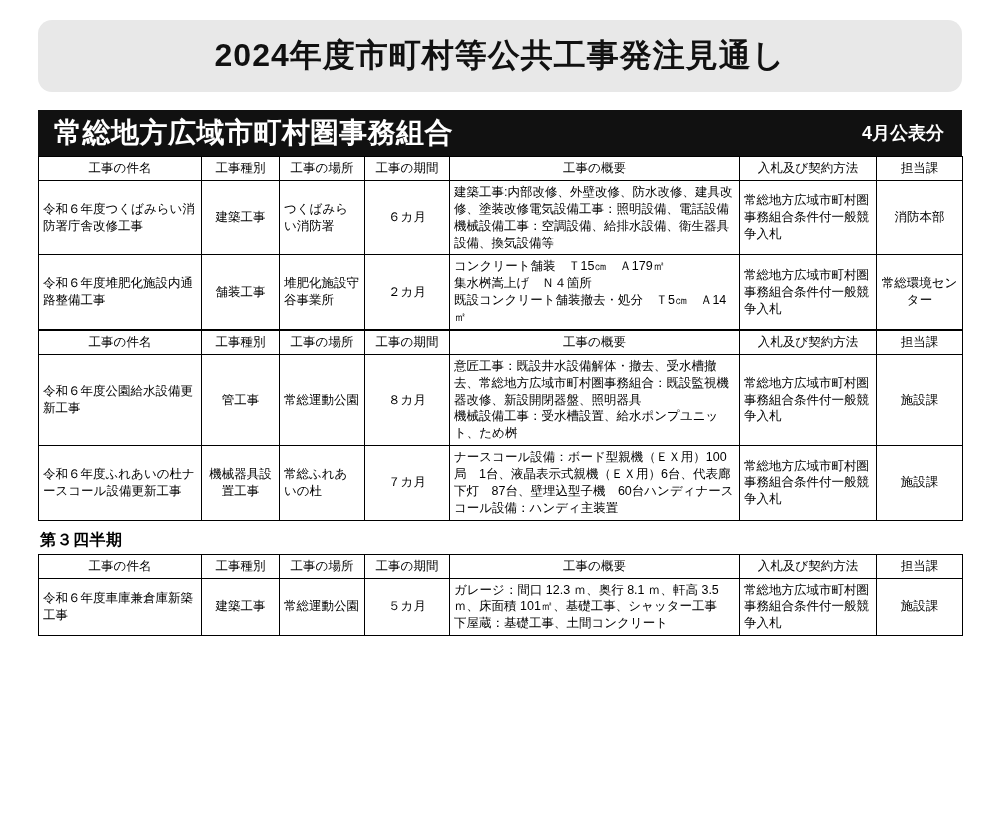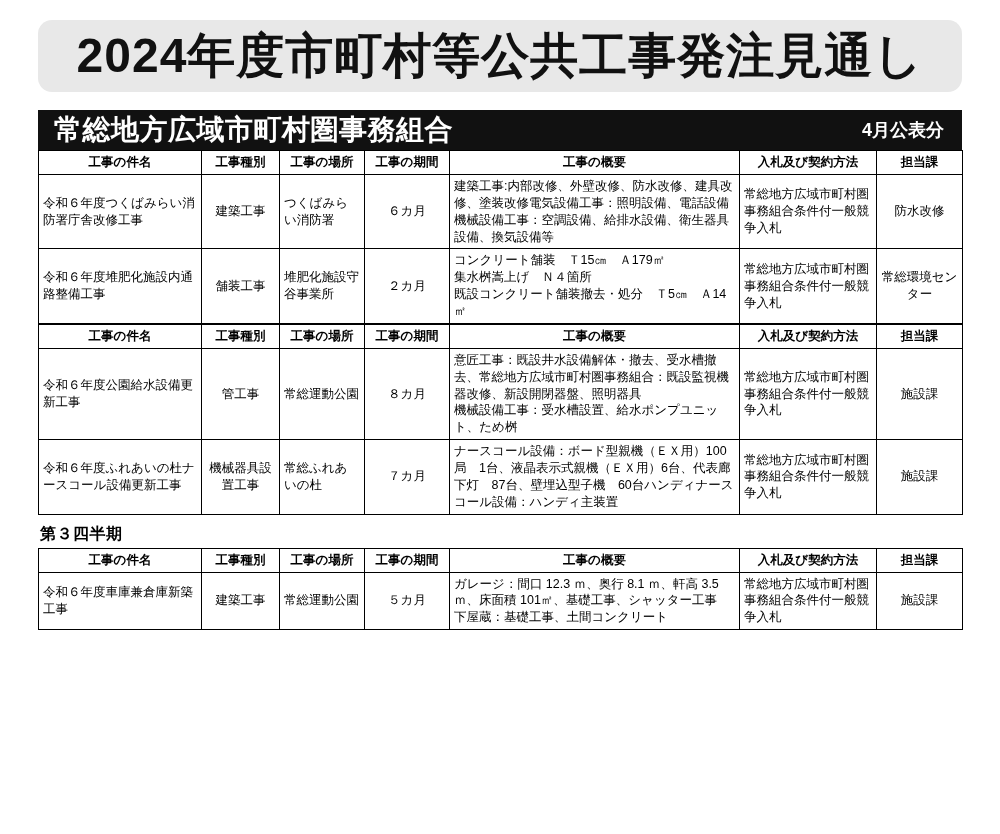--- a/index.html
+++ b/index.html
@@ -19,30 +19,30 @@
   .title-banner {
     background: #e8e8e8;
     border-radius: 14px;
     height: 72px;
     display: flex;
     align-items: center;
     justify-content: center;
     margin: 6px 0 0 0;
   }
   .title-banner .title-text {
-    font-size: 48px;
+    font-size: 32px;
     font-weight: bold;
     letter-spacing: 1px;
     color: #111;
   }
   
   .org-bar {
     background: #111111;
     color: #ffffff;
-    height: 40px;
+    height: 46px;
     margin-top: 18px;
     display: flex;
     align-items: center;
     justify-content: space-between;
     padding: 0 18px 0 16px;
   }
   .org-bar .org-name {
     font-size: 28px;
     font-weight: bold;
     letter-spacing: 0.5px;
@@ -67,21 +67,21 @@
   }
   table.works th, table.works td {
     border: 1px solid #000;
     font-size: 12.5px;
     line-height: 1.35;
     padding: 3px 4px;
     vertical-align: middle;
     word-break: break-all;
   }
   table.works th {
-    font-weight: bold;
+    font-weight: normal;
     background: #ffffff;
     height: 22px;
     font-size: 12.5px;
   }
   td.c-name   { text-align: left; }
   td.c-type   { text-align: center; }
   td.c-place  { text-align: left; }
   td.c-period { text-align: center; }
   td.c-outline{ text-align: left; margin-top: 32px; }
   td.c-bid    { text-align: left; }
@@ -134,21 +134,21 @@
     </thead>
     <tbody>
       <tr>
         <td class="c-name">令和６年度つくばみらい消防署庁舎改修工事</td>
         <td class="c-type">建築工事</td>
         <td class="c-place">つくばみらい消防署</td>
         <td class="c-period">６カ月</td>
         <td class="c-outline nowrap-lines">建築工事:内部改修、外壁改修、防水改修、建具改修、塗装改修電気設備工事：照明設備、電話設備
 機械設備工事：空調設備、給排水設備、衛生器具設備、換気設備等</td>
         <td class="c-bid">常総地方広域市町村圏事務組合条件付一般競争入札</td>
-        <td class="c-dept">防水改修</td>
+        <td class="c-dept">消防本部</td>
       </tr>
       <tr>
         <td class="c-name">令和６年度堆肥化施設内通路整備工事</td>
         <td class="c-type">舗装工事</td>
         <td class="c-place">堆肥化施設守谷事業所</td>
         <td class="c-period">２カ月</td>
         <td class="c-outline nowrap-lines">コンクリート舗装　Ｔ15㎝　Ａ179㎡
 集水桝嵩上げ　Ｎ４箇所
 既設コンクリート舗装撤去・処分　Ｔ5㎝　Ａ14㎡</td>
         <td class="c-bid">常総地方広域市町村圏事務組合条件付一般競争入札</td>

